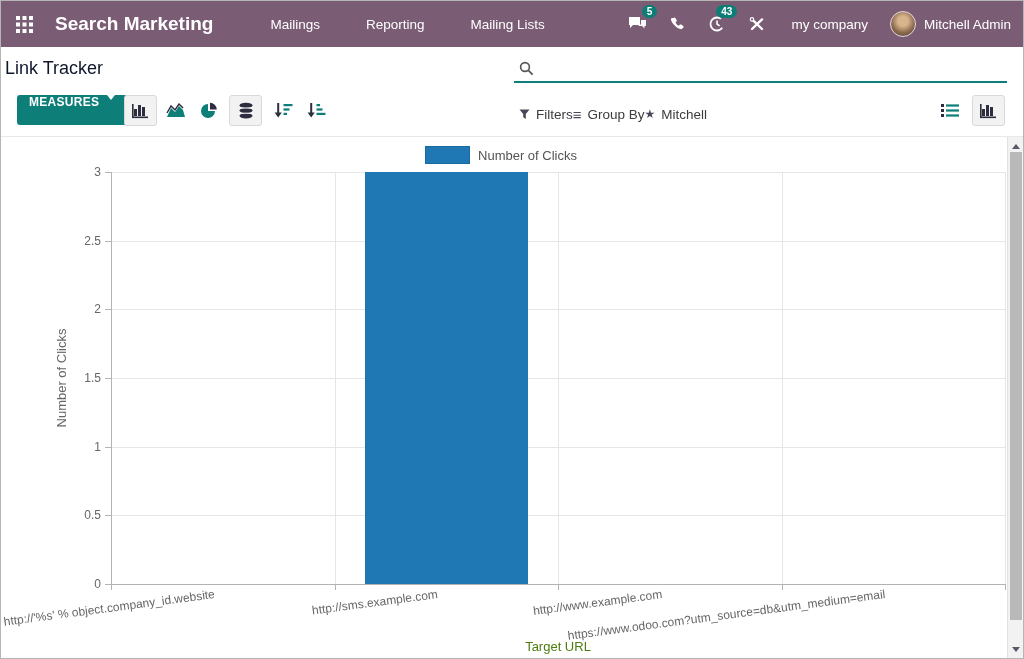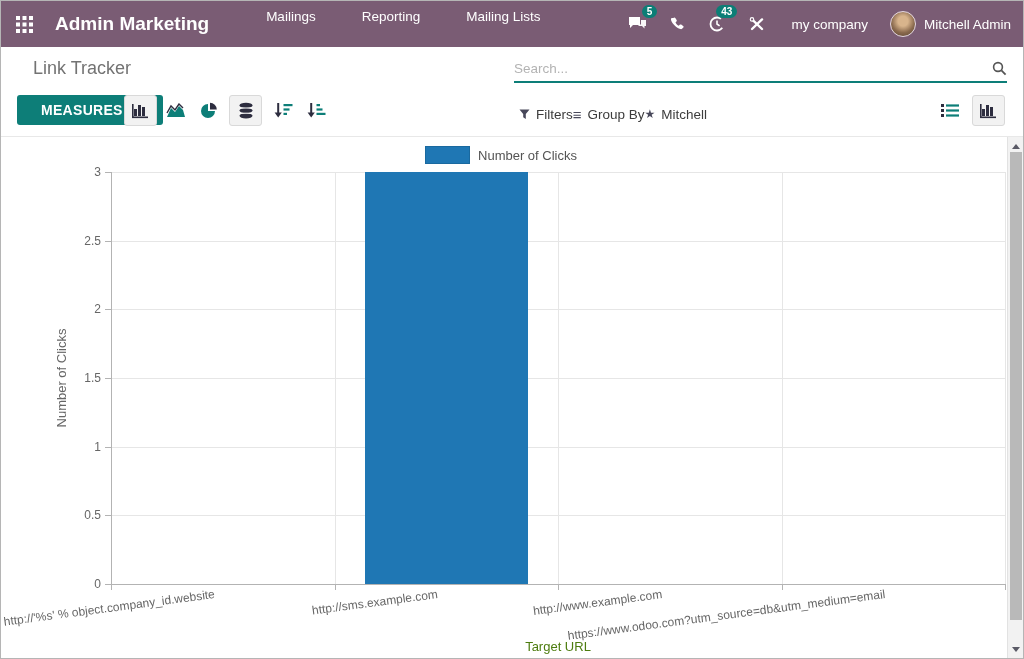--- a/index.html
+++ b/index.html
@@ -3,41 +3,41 @@
 <meta charset="utf-8">
 <style>
   * { margin:0; padding:0; box-sizing:border-box; }
   html,body { width:1024px; height:659px; overflow:hidden; font-family:"Liberation Sans", sans-serif; background:#fff; }
   .frame { position:relative; width:1024px; height:659px; border:1px solid #b5b5b5; background:#fff; overflow:hidden; }
 
   
   .navbar { position:absolute; top:0; left:0; width:100%; height:46px; background:#7a5c74; display:flex; align-items:center; color:#fff; }
   .apps-btn { width:46px; height:46px; display:flex; align-items:center; justify-content:center; cursor:pointer; }
   .brand { font-size:19px; font-weight:bold; margin-left:8px; margin-right:34px; white-space:nowrap; }
-  .nav-menu { display:flex; align-items:flex-end; height:31px; }
+  .nav-menu { display:flex; align-items:center; height:31px; }
   .nav-item { padding:0 23px; font-size:13.5px; height:46px; display:flex; align-items:center; cursor:pointer; white-space:nowrap; }
   .systray { margin-left:auto; display:flex; align-items:center; height:46px; }
   .tray-btn { position:relative; width:40px; height:46px; display:flex; align-items:center; justify-content:center; cursor:pointer; }
   .badge { position:absolute; top:4px; right:0px; background:#0c7e76; color:#fff; font-size:10px; font-weight:bold; border-radius:8px; padding:1px 5px; line-height:11px; }
   .company { font-size:13.5px; padding:0 22px 0 14px; cursor:pointer; white-space:nowrap; }
   .user { display:flex; align-items:center; padding-right:12px; cursor:pointer; }
   .avatar { width:26px; height:26px; border-radius:50%; background:radial-gradient(circle at 50% 38%, #d8b48c 26%, #8a6a4e 60%, #54412f 100%); border:1px solid #e5d8e1; margin-right:8px; }
   .username { font-size:13.5px; white-space:nowrap; }
 
   
   .cp-row1 { position:absolute; top:46px; left:0; width:100%; height:44px; background:#fff; }
-  .breadcrumb { position:absolute; left:32px; top:11px; font-size:18px; color:#737373; }
+  .breadcrumb { position:absolute; left:4px; top:11px; font-size:18px; color:#0f172a; }
   .searchbox { position:absolute; left:513px; right:16px; top:8px; height:28px; border-bottom:2px solid #0d7e78; display:flex; align-items:center; }
   .search-input { flex:1; border:none; outline:none; font-size:13.5px; color:#333; background:transparent; font-family:"Liberation Sans", sans-serif; }
   .search-input::placeholder { color:#b3b3b3; }
   .search-mag { width:20px; display:flex; justify-content:flex-end; cursor:pointer; }
 
   
   .cp-row2 { position:absolute; top:90px; left:0; width:100%; height:46px; background:#fff; border-bottom:1px solid #e8e8e8; }
-  .measures-btn { position:absolute; left:16px; top:4px; height:30px; background:#0d7e78; color:#fff; border:none; border-radius:3px; font-size:14px; font-weight:bold; padding:0 24px; display:flex; align-items:center; gap:8px; cursor:pointer; font-family:"Liberation Sans", sans-serif; letter-spacing:.3px; }
+  .measures-btn { position:absolute; left:16px; top:4px; height:30px; background:#0d7e78; color:#fff; border:none; border-radius:3px; font-size:12px; font-weight:bold; padding:0 12px; display:flex; align-items:flex-start; gap:8px; cursor:pointer; font-family:"Liberation Sans", sans-serif; letter-spacing:.3px; }
   .caret-down { width:0; height:0; border-left:4px solid transparent; border-right:4px solid transparent; border-top:5px solid #fff; }
   .icon-btn { position:absolute; top:4px; width:33px; height:31px; display:flex; align-items:center; justify-content:center; cursor:pointer; border-radius:3px; border:1px solid transparent; }
   .icon-btn.active { background:#f2f2f2; border-color:#d9d9d9; }
   .cp-center { position:absolute; left:518px; top:0; height:46px; display:flex; align-items:center; }
   .facet { display:flex; align-items:center; gap:6px; font-size:13.5px; color:#3c3c3c; cursor:pointer; white-space:nowrap; }
   .facet .glyph { color:#48485a; font-size:12px; }
   .view-switcher { position:absolute; right:18px; top:4px; display:flex; align-items:center; gap:6px; }
 
   
   .chart-wrap { position:absolute; top:136px; left:0; width:1000px; height:523px; background:#fff; }
@@ -77,21 +77,21 @@
           <rect x="0" y="6.5" width="4" height="4"></rect>
               <rect x="6.5" y="6.5" width="4" height="4"></rect>
               <rect x="13" y="6.5" width="4" height="4"></rect>
           <rect x="0" y="13" width="4" height="4"></rect>
               <rect x="6.5" y="13" width="4" height="4"></rect>
               <rect x="13" y="13" width="4" height="4"></rect>
         </g>
           </svg>
       </span>
     </div>
-    <div class="brand">Admin Marketing</div>
+    <div class="brand">Search Marketing</div>
     <div class="nav-menu">
       <div class="nav-item">Mailings</div>
       <div class="nav-item">Reporting</div>
       <div class="nav-item">Mailing Lists</div>
     </div>
     <div class="systray">
       <div class="tray-btn">
         <span>
           <svg width="19" height="17" viewBox="0 0 19 17">
               <path fill="#fff" d="M1 1h11v8H5l-3 3V9H1z"></path>
@@ -131,21 +131,20 @@
       <div class="user">
         <span class="avatar"></span>
         <span class="username">Mitchell Admin</span>
       </div>
     </div>
   </div>
 
   <div class="cp-row1">
     <div class="breadcrumb">Link Tracker</div>
     <div class="searchbox">
-      <input class="search-input" type="text" placeholder="Search..." style="">
       <span class="search-mag">
         <svg width="15" height="15" viewBox="0 0 15 15">
             <circle cx="6" cy="6" r="4.4" fill="none" stroke="#555" stroke-width="1.6"></circle>
             <line x1="9.4" y1="9.4" x2="13.6" y2="13.6" stroke="#555" stroke-width="1.8"></line>
           </svg>
       </span>
     </div>
   </div>
 
   <div class="cp-row2">

